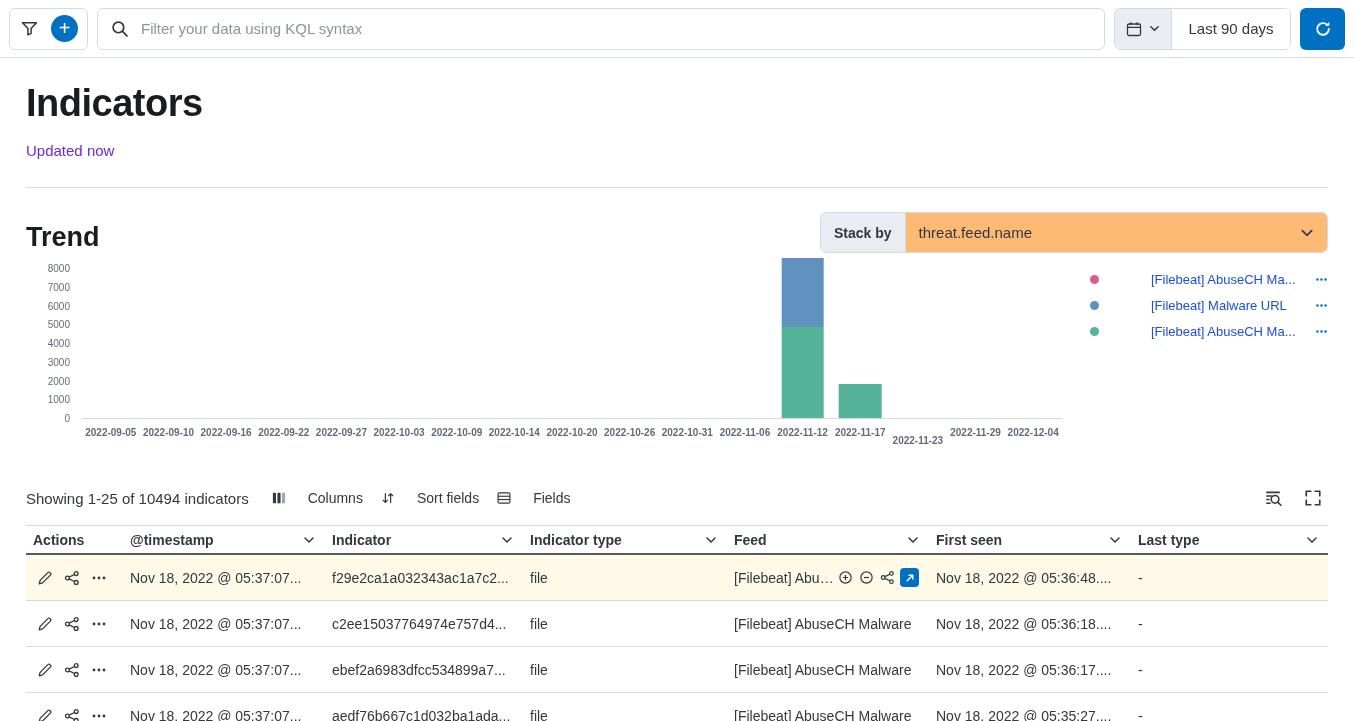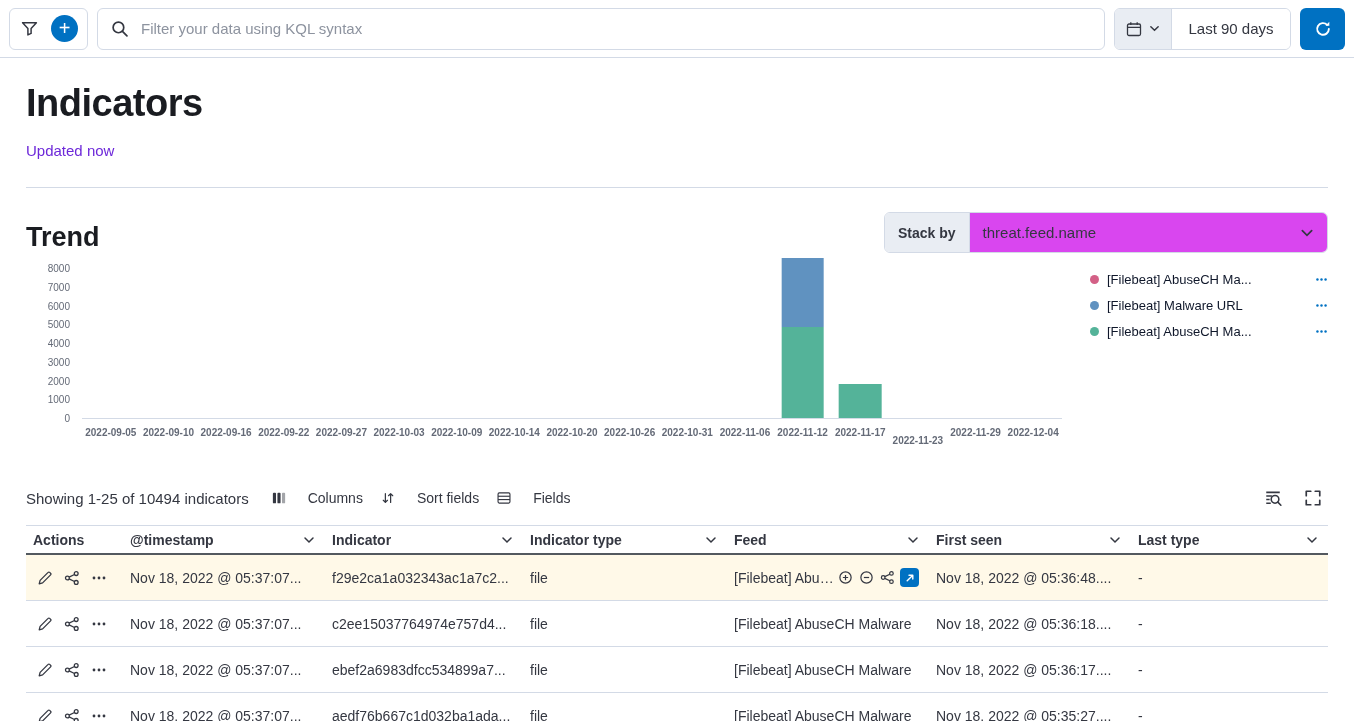--- a/index.html
+++ b/index.html
@@ -30,40 +30,40 @@
 
   
   .page { padding:0 26px; }
   .page-title { margin:26px 0 0; font-size:38px; font-weight:700; color:#1a1c21; letter-spacing:-0.5px; line-height:1; }
   .updated { margin-top:20px; font-size:15px; color:#6d28d9; }
   .divider { margin:28px 0 0; border:none; border-top:1px solid #d3dae6; }
 
   
   .trend-row { margin-top:24px; display:flex; align-items:flex-end; justify-content:space-between; }
   .trend-title { margin:0; font-size:27px; font-weight:700; color:#1a1c21; line-height:1.2; }
-  .stackby { display:flex; align-items:stretch; width:444px; height:41px;
+  .stackby { display:flex; align-items:stretch; width:508px; height:41px;
     border:1px solid #d3dae6; border-radius:6px; overflow:hidden; background:#fff; }
   .stackby-label { display:flex; align-items:center; padding:0 13px; background:#e9edf3;
     font-size:14px; font-weight:700; color:#343741; border-right:1px solid #d3dae6; }
   .stackby-value { flex:1; display:flex; align-items:center; justify-content:space-between;
-    padding:0 13px; font-size:15px; color:#343741; background:#d946ef; }
+    padding:0 13px; font-size:15px; color:#343741; background:#fdba74; }
 
   
   .chart-wrap { display:flex; align-items:flex-start; gap:28px; margin-top:16px; }
   .chart { flex:1; display:grid; grid-template-columns:56px 1fr; grid-template-rows:150px 16px; row-gap:6px; }
   .y-axis { position:relative; height:150px; }
   .y-tick { position:absolute; right:12px; transform:translateY(50%); font-size:10px; color:#646a77; line-height:1; }
   .plot { position:relative; height:150px; border-bottom:1px solid #d3dae6; overflow:visible; }
   .bar-seg { position:absolute; transform:translateX(-50%); }
   .x-axis { position:relative; height:16px;font-weight:bold; }
   .x-tick { position:absolute; top:2px; transform:translateX(-50%); font-size:10px; color:#646a77; white-space:nowrap; }
   .legend { width:238px; display:flex; flex-direction:column; gap:9px; padding-top:2px; }
   .legend-item { display:flex; align-items:center; gap:8px; height:17px; }
   .legend-dot { width:9px; height:9px; border-radius:50%; flex:0 0 auto; }
-  .legend-label { flex:1; font-size:13px; color:#0f172a; white-space:nowrap; overflow:hidden; text-overflow:ellipsis; cursor:pointer; }
+  .legend-label { flex:1; font-size:13px; color:#1d4ed8; white-space:nowrap; overflow:hidden; text-overflow:ellipsis; cursor:pointer;margin-left:44px; }
   .legend-actions { color:#0071c2; cursor:pointer; flex:0 0 auto; }
 
   
   .grid-toolbar { margin-top:42px; display:flex; align-items:center; font-size:15px; }
   .summary { color:#343741; margin-right:14px; }
   .tool-btn { display:flex; align-items:center; gap:22px; padding:4px 9px; font-size:14px;
     color:#343741; border-radius:4px; }
   .tool-icon-btn { display:flex; align-items:center; justify-content:center; width:30px; height:30px;
     color:#343741; border-radius:4px; }
   .toolbar-right { margin-left:auto; display:flex; gap:10px; }

